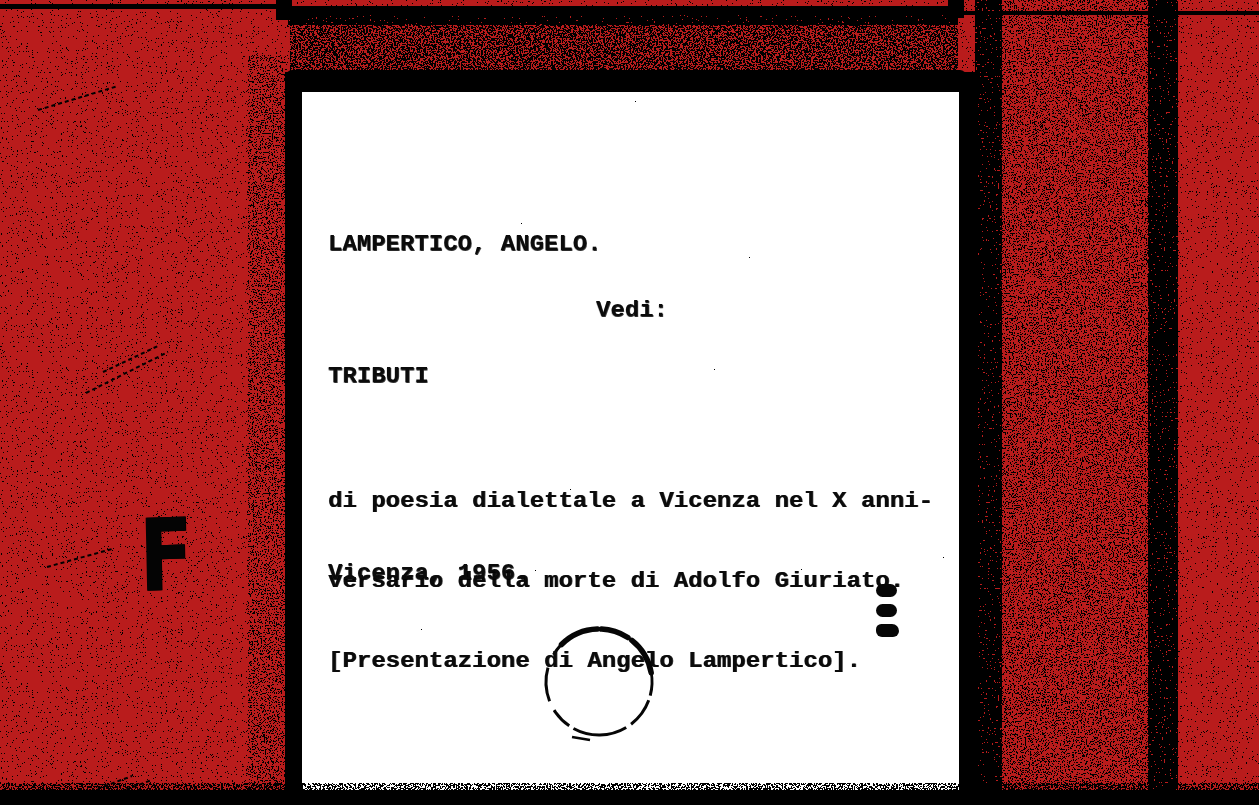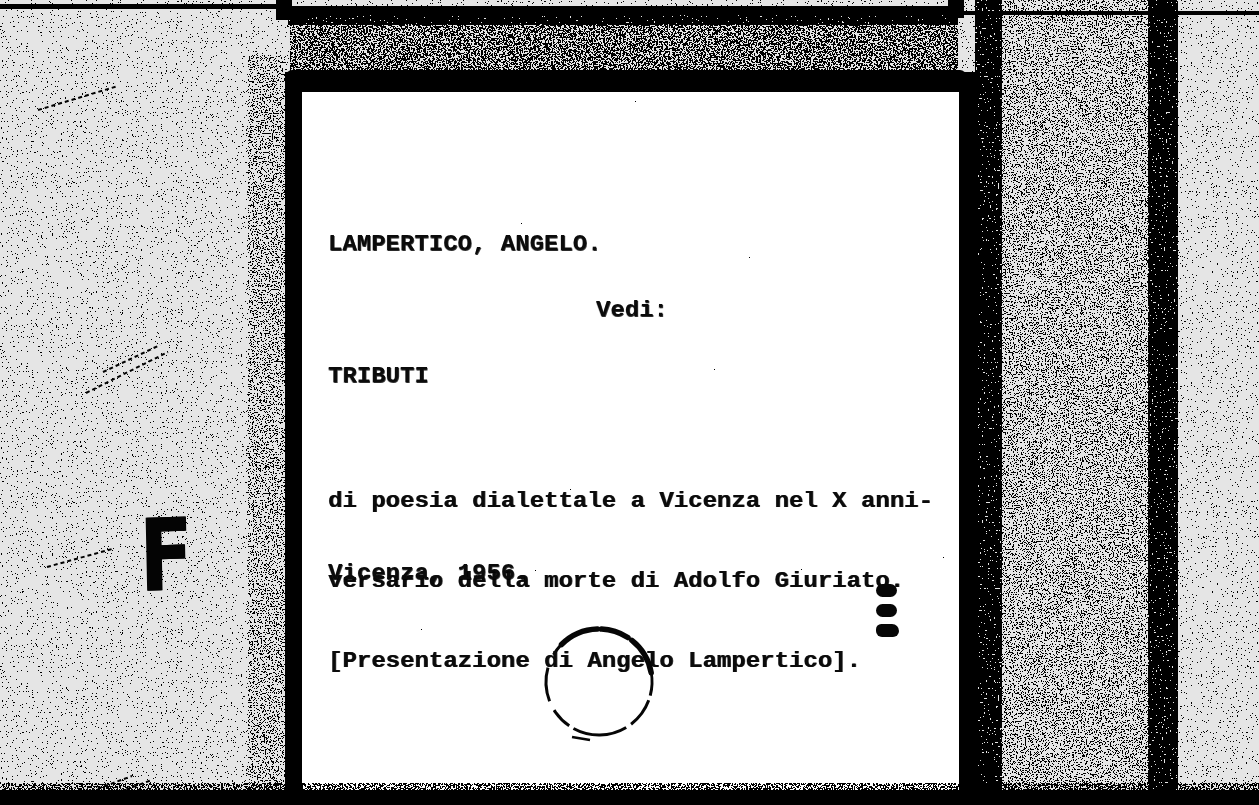--- a/index.html
+++ b/index.html
@@ -6,21 +6,21 @@
     margin: 0;
     padding: 0;
     background: #ffffff;
     font-family: "Liberation Sans", sans-serif;
   }
   #scan-root {
     position: relative;
     width: 1259px;
     height: 805px;
     overflow: hidden;
-    background: #e5e5e5;
+    background: #b91c1c;
   }
   #bg-svg {
     position: absolute;
     left: 0; top: 0;
     width: 1259px;
     height: 805px;
     display: block;
   }
   .type {
     position: absolute;

